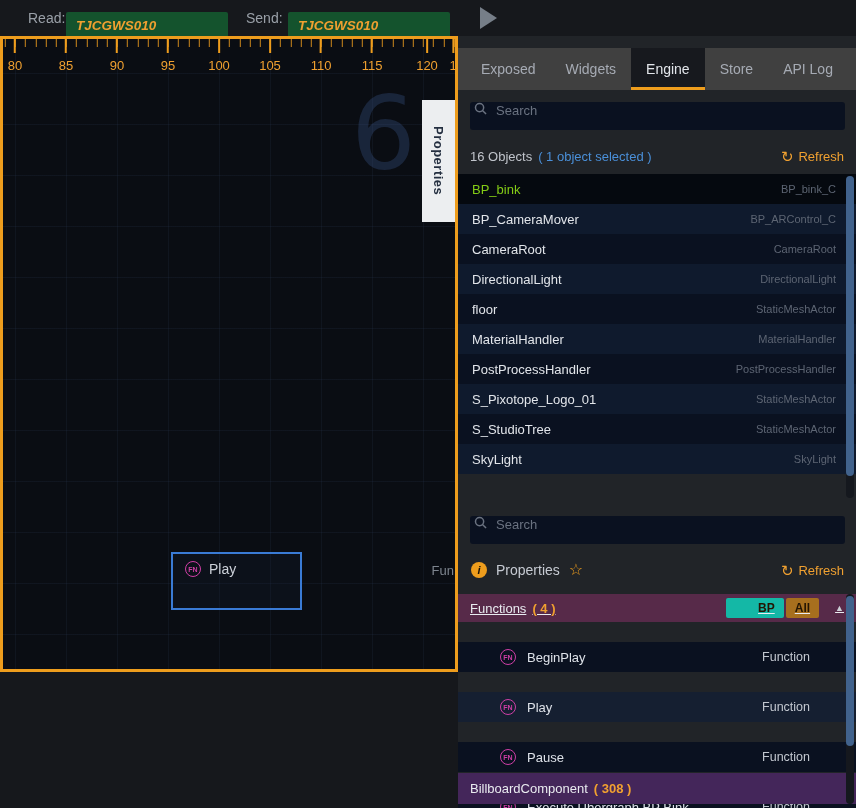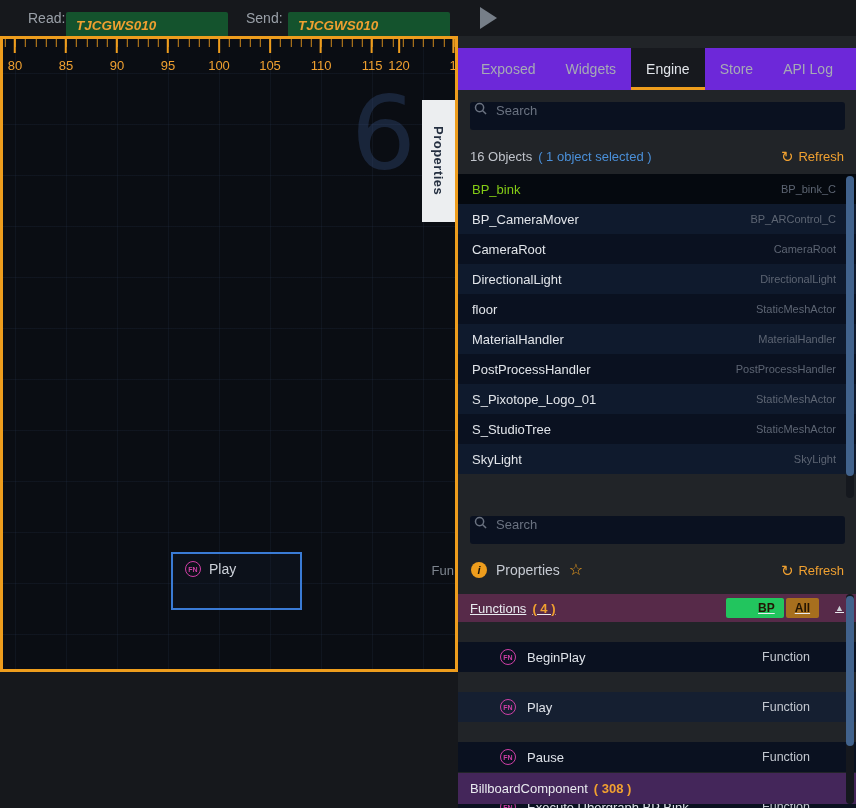--- a/index.html
+++ b/index.html
@@ -37,21 +37,21 @@
   .play-node{position:absolute;left:168px;top:513px;width:131px;height:58px;border:2px solid #3a7bd5;
              background:rgba(25,40,70,.15);box-sizing:border-box;cursor:pointer;}
   .node-head{display:flex;align-items:center;gap:8px;padding:7px 0 0 12px;}
   .node-label{color:#ccd1d9;font-size:14px;}
   .fn-icon{width:16px;height:16px;min-width:16px;border:1.5px solid #cf3fa6;border-radius:50%;
            color:#cf3fa6;font-size:7px;font-weight:bold;display:flex;align-items:center;
            justify-content:center;box-sizing:border-box;}
 
   
   .panel{position:absolute;left:458px;top:36px;width:398px;height:772px;background:#212428;}
-  .tabs{position:absolute;left:0;top:12px;width:100%;height:42px;background:#6d28d9;
+  .tabs{position:absolute;left:0;top:12px;width:100%;height:42px;background:#404040;
         display:flex;align-items:stretch;padding-left:8px;box-sizing:border-box;}
   .tab{padding:0 15px;display:flex;align-items:center;color:#a6abb4;font-size:14px;
        position:relative;cursor:pointer;white-space:nowrap;}
   .tab.active{background:#17191e;color:#e2e5ea;}
   .tab.active::after{content:"";position:absolute;left:0;right:0;bottom:0;height:3px;background:#ee9d1d;}
 
   .searchbox{position:absolute;left:12px;width:375px;height:28px;background:#0a1120;border-radius:3px;
              display:flex;align-items:flex-start;padding:0 4px;box-sizing:border-box;gap:7px;}
   .searchbox input{flex:1;background:transparent;border:none;outline:none;color:#cfd3da;
                    font-size:13px;font-family:"Liberation Sans",sans-serif;}
@@ -86,21 +86,21 @@
                 box-sizing:border-box;font-size:13px;color:#e9ebf0;cursor:pointer;}
   .count{margin-left:6px;font-weight:bold;}
   .fn-group{top:558px;height:28px;background:#572a49;text-decoration:underline;}
   .fn-group .count{color:#f0a030;}
   .scene-group{top:706px;height:30px;background:#7c6a3e;}
   .scene-group .count{color:#d4761a;}
   .billboard-group{top:737px;height:31px;background:#44265a;}
   .billboard-group .count{color:#f0a030;}
   .pill{height:20px;padding:0 9px;border-radius:2px;display:flex;align-items:center;font-size:12px;
         font-weight:bold;color:#241503;cursor:pointer;}
-  .pill.bp{margin-left:auto;background:#22c55e;padding-left:32px;}
+  .pill.bp{margin-left:auto;background:#14b8a6;padding-left:32px;}
   .pill.all{background:#a76f1e;margin-left:2px;}
   .collapse-arrow{color:#cdd1d7;font-size:9px;margin-left:16px;cursor:pointer;}
 
   .fn-list{position:absolute;left:0;top:586px;width:398px;}
   .fn-row{height:30px;display:flex;align-items:center;padding:0 46px 0 42px;box-sizing:border-box;
           background:#0a1120;cursor:pointer;margin-top:20px;}
   .fn-row.selected{background:#151f31;}
   .fn-name{font-size:13px;color:#dde1e8;margin-left:11px;}
   .fn-type{margin-left:auto;font-size:12.5px;color:#c3c8d0;}
 </style>
@@ -123,21 +123,21 @@
     <div class="ruler">
       <div class="ruler-minor"></div>
       <div class="tick" style="left:12px">80</div>
       <div class="tick" style="left:63px">85</div>
       <div class="tick" style="left:114px">90</div>
       <div class="tick" style="left:165px">95</div>
       <div class="tick" style="left:216px">100</div>
       <div class="tick" style="left:267px">105</div>
       <div class="tick" style="left:318px">110</div>
       <div class="tick" style="left:369px">115</div>
-      <div class="tick" style="left:396px">120</div>
+      <div class="tick" style="left:424px">120</div>
       <div class="tick" style="left:450px">1</div>
     </div>
 
     <div class="stage-num">6</div>
     <div class="clip-text">Fun</div>
 
     <div class="play-node">
       <div class="node-head">
         <span class="fn-icon">FN</span>
         <span class="node-label">Play</span>

